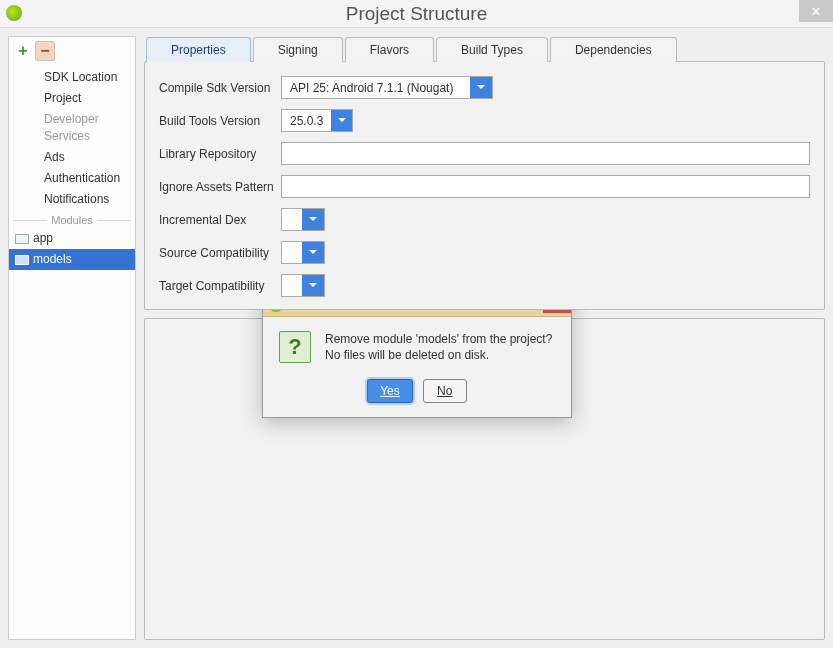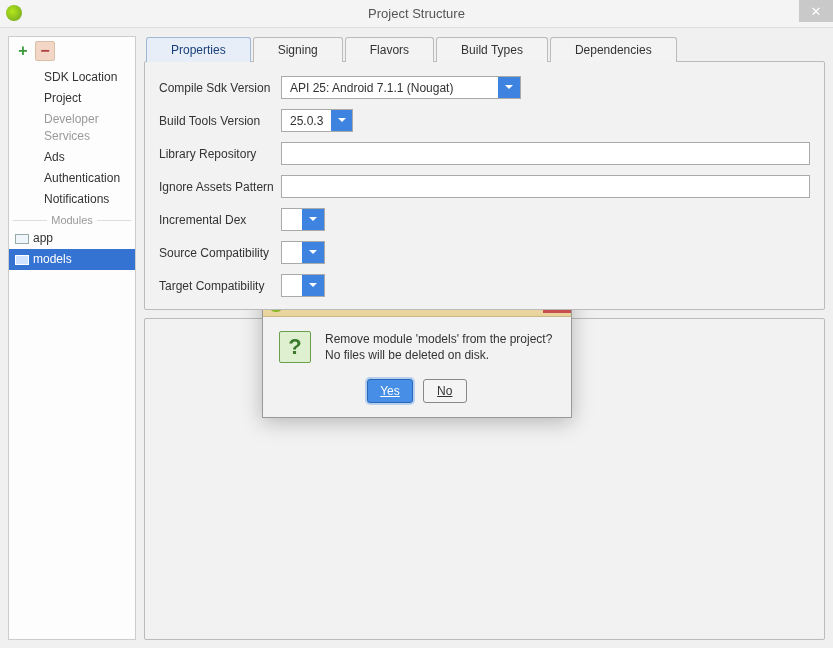--- a/index.html
+++ b/index.html
@@ -23,21 +23,21 @@
     align-items: center;
     justify-content: center;
     position: relative;
   }
   .titlebar .app-icon {
     position: absolute; left: 6px; top: 5px;
     width: 16px; height: 16px;
     border-radius: 50%;
     background: radial-gradient(circle at 40% 40%, #b5e61d, #6aa121);
   }
-  .titlebar .title { font-size: 13px; color: #555; }
+  .titlebar .title { font-size: 19px; color: #555; }
   .titlebar .close {
     position: absolute; right: 0; top: 0;
     width: 34px; height: 22px;
     background: #c9c9c9;
     display:flex; align-items:center; justify-content:center;
     color: #fff; font-size: 13px;
   }
   
   .content {
     display: flex;
@@ -130,21 +130,21 @@
   }
   .combo .val { padding: 0 8px; flex:1; white-space:nowrap; }
   .combo .drop {
     width: 22px; height: 100%;
     background: #3f83e0;
     display:flex; align-items:center; justify-content:center;
   }
   .combo .drop::after {
     content:""; border:4px solid transparent; border-top-color:#fff; margin-top:3px;
   }
-  .combo.w-lg { width: 240px; }
+  .combo.w-lg { width: 212px; }
   .combo.w-sm { width: 72px; }
   .combo.w-xs { width: 44px; }
   .textfield {
     flex:1; height:23px; border:1px solid #aaa; background:#fff;
     padding: 0 6px;
   }
   .big-empty {
     border: 1px solid #bbb;
     background: #f2f2f2;
     margin-top: 8px;

